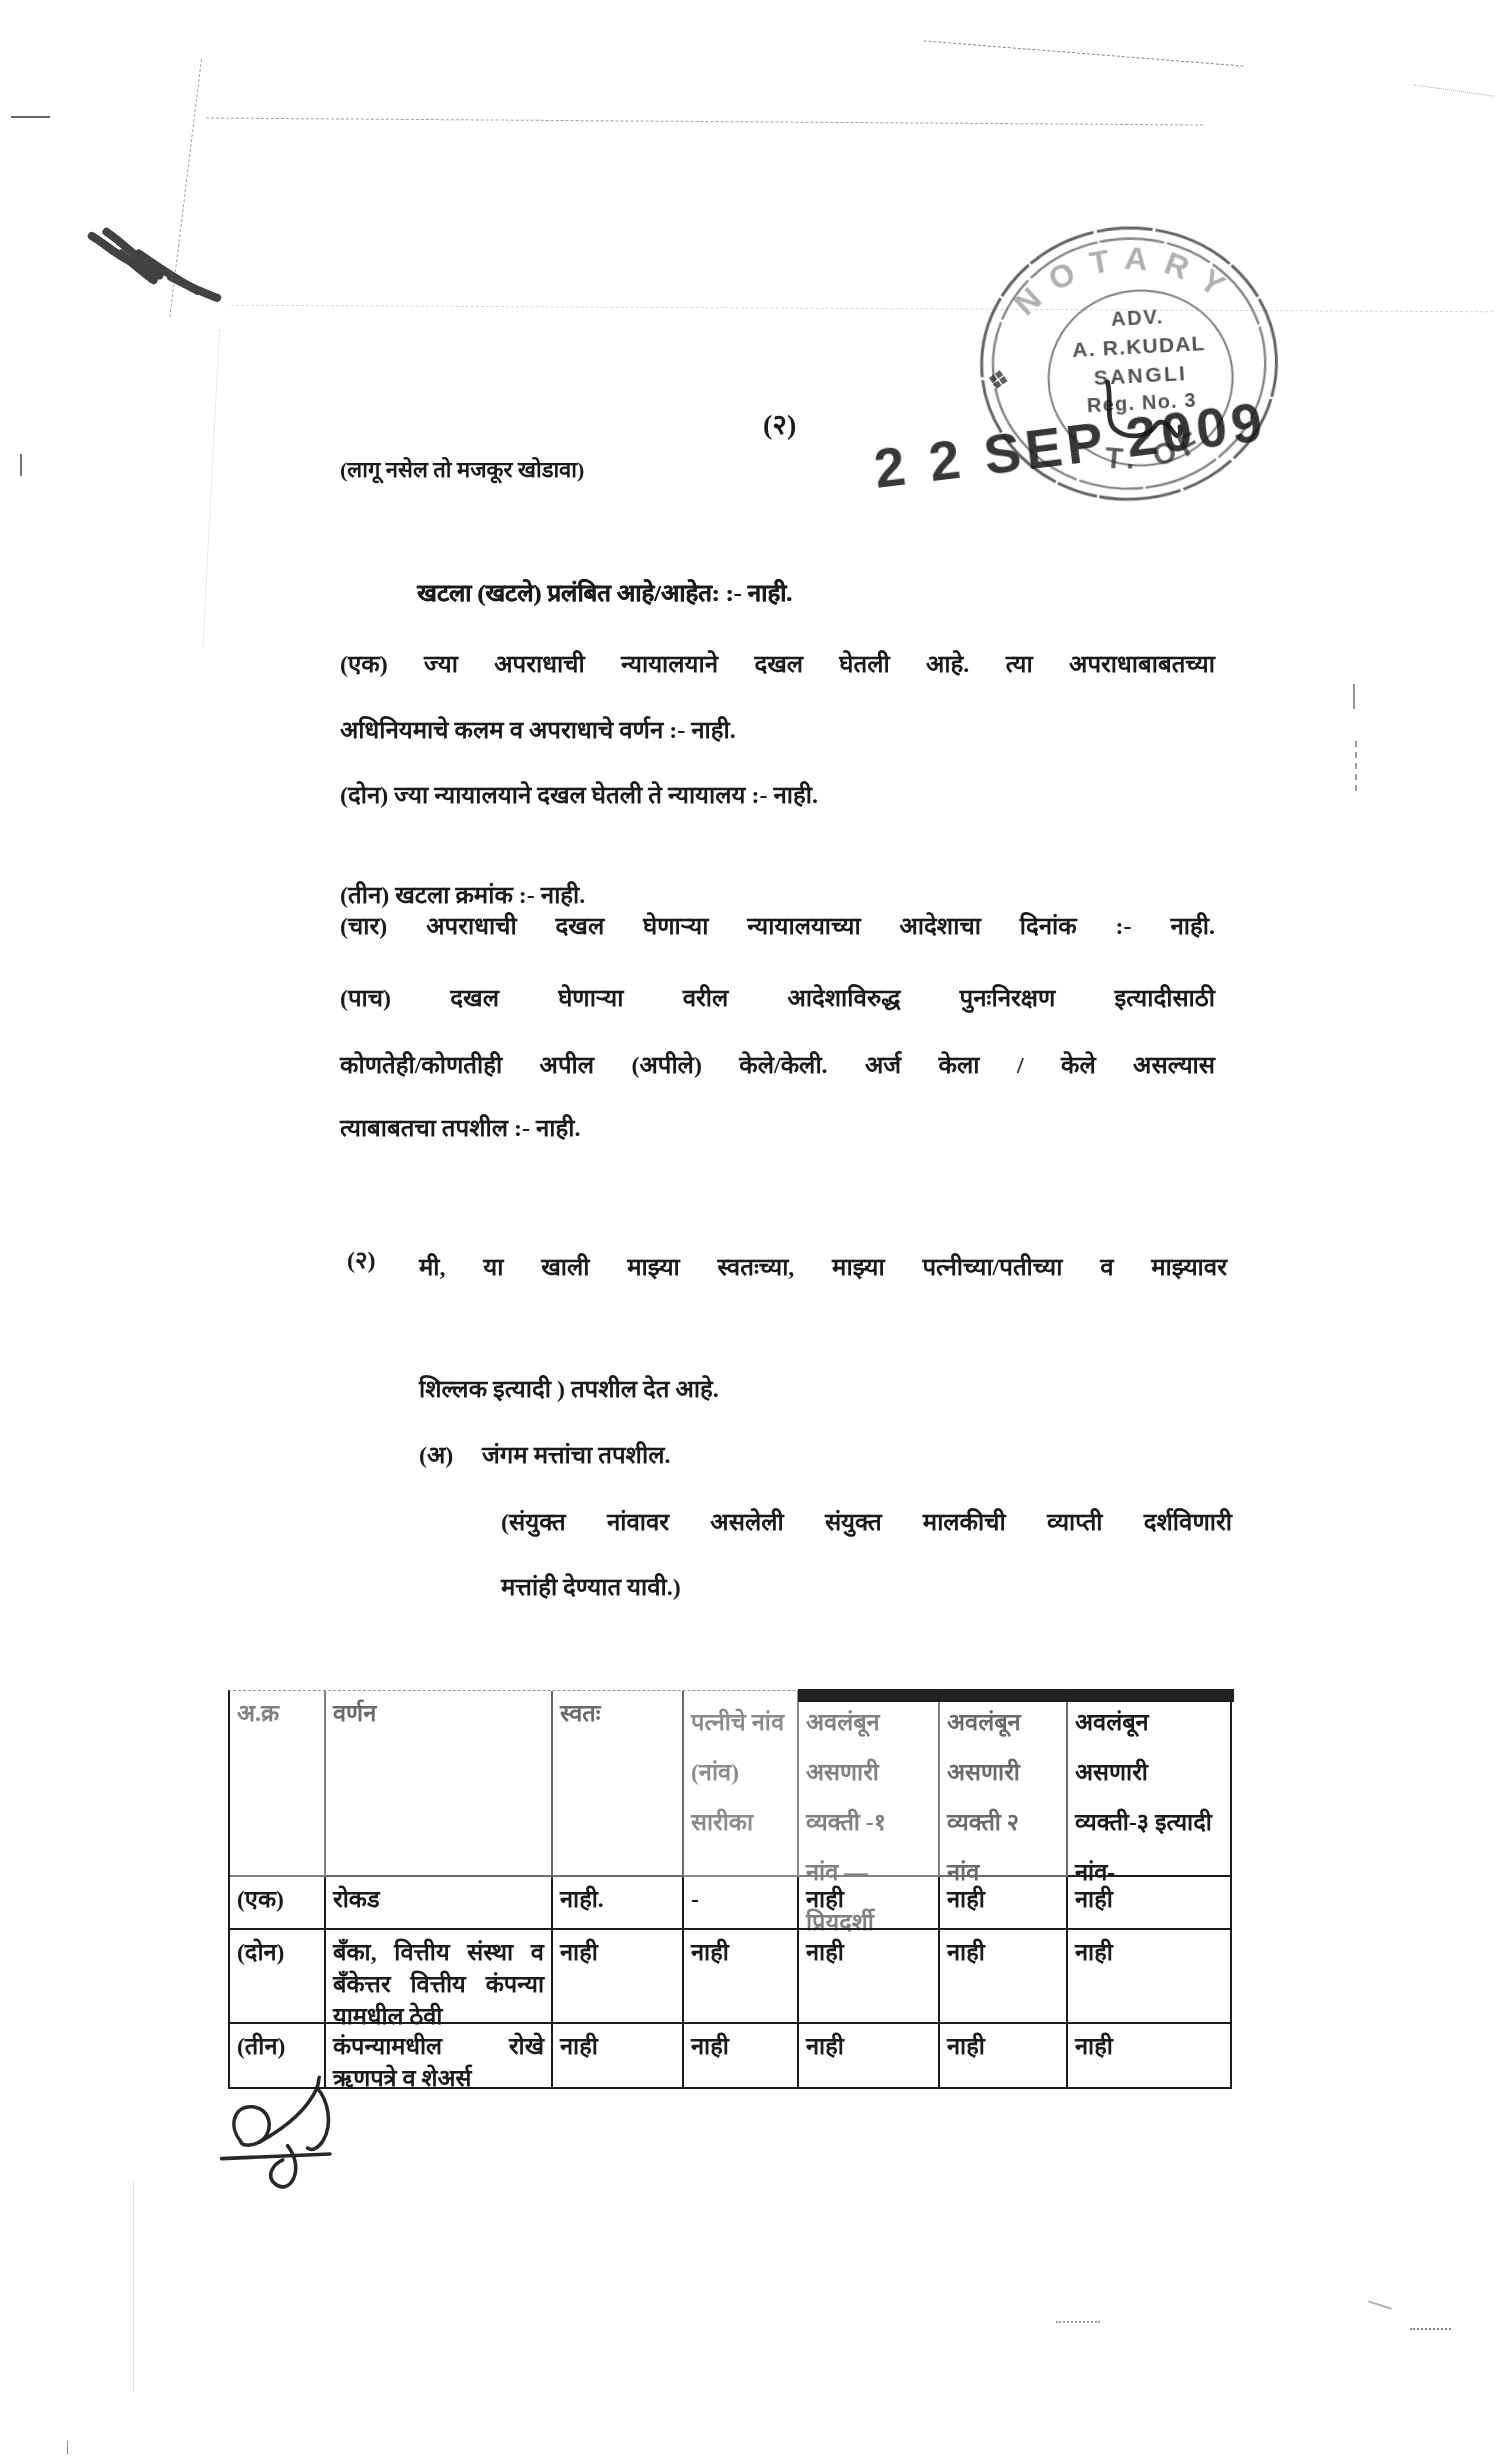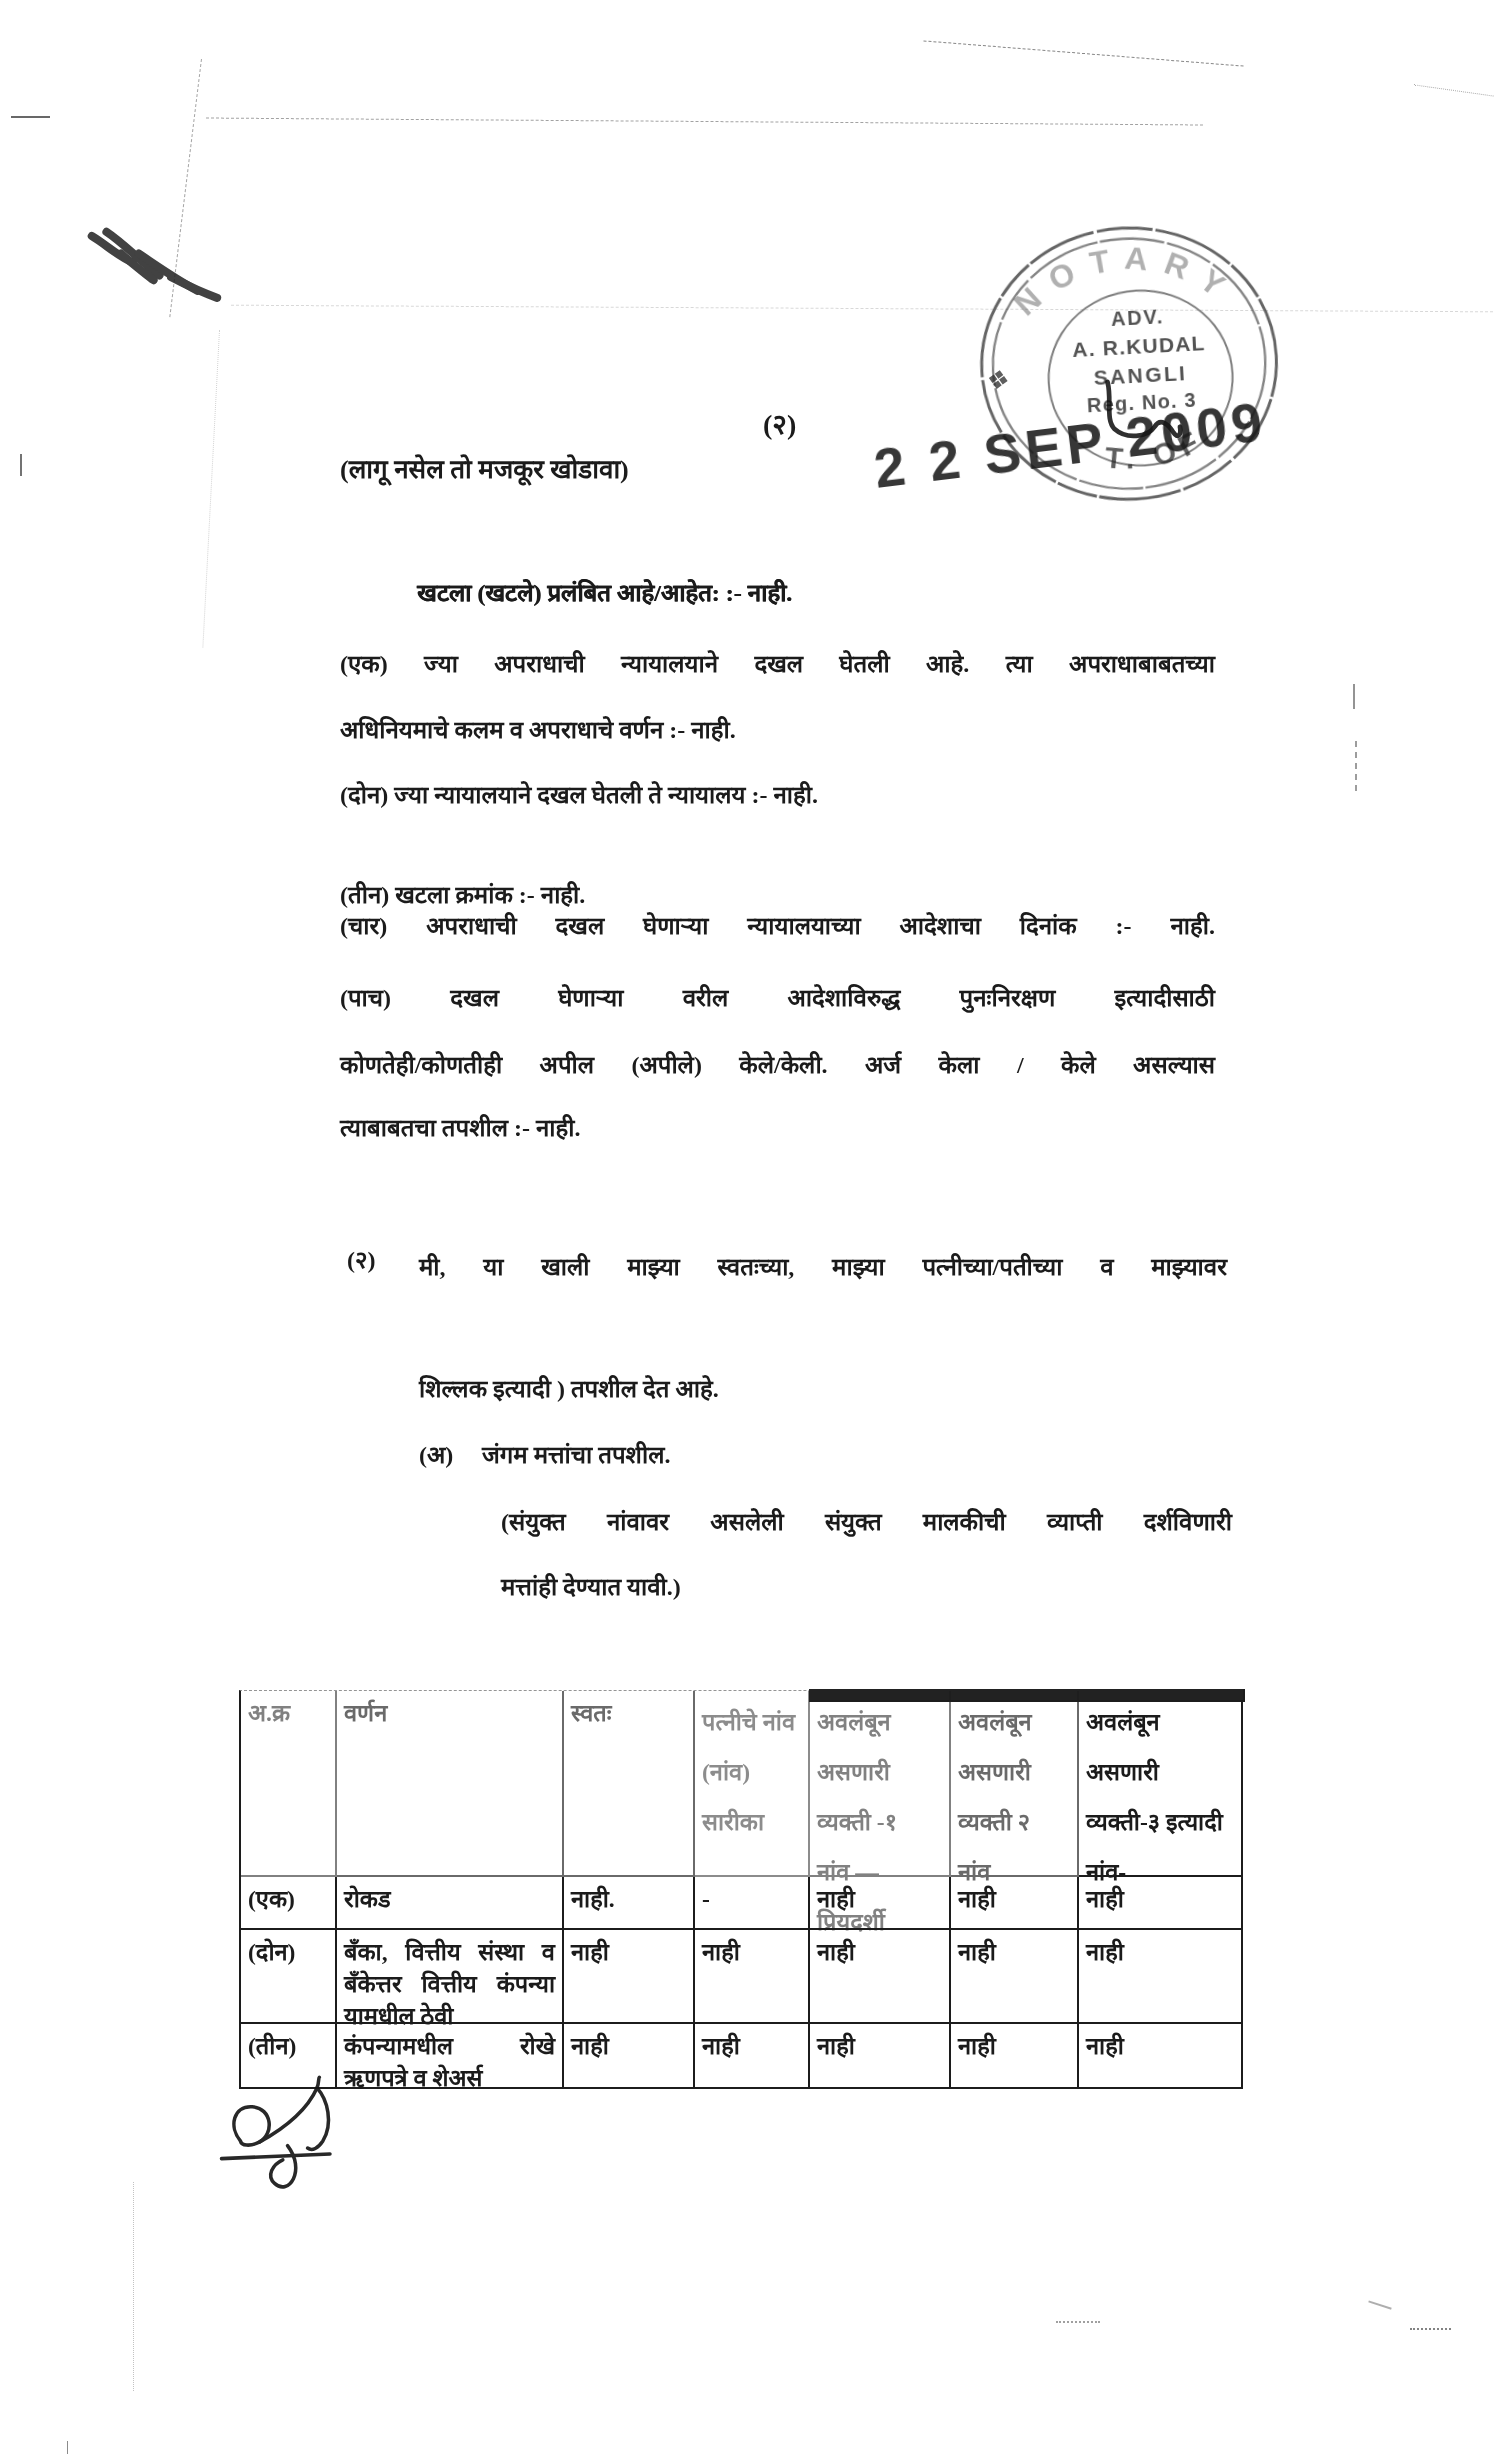--- a/index.html
+++ b/index.html
@@ -34,21 +34,21 @@
   .inner-circle .s3{font-size:21px;letter-spacing:2.4px;margin-top:4.7px;}
   .inner-circle .s4{font-size:20px;letter-spacing:1.2px;margin-top:4.7px;}
   .ornament{position:absolute;left:26px;top:139px;font-size:26px;color:rgba(40,40,40,.75);transform:rotate(12deg);}
   .flourish{position:absolute;left:1091px;top:377px;}
   
   .tbl{
     position:absolute;left:228px;top:1690px;width:992px;
     display:grid;grid-template-columns:96px 227px 131px 115px 141px 128px 164px;
     grid-template-rows:186px 53px 94px 65px;
     border-left:2.4px solid #1c1c1c;border-top:1.8px dashed rgba(60,60,60,.55);
-    font-size:23.6px;line-height:32px;box-sizing:border-box;margin-left:11px;
+    font-size:23.6px;line-height:32px;box-sizing:border-box;
   }
   .tbl>div{
     border-right:2.4px solid #1c1c1c;border-bottom:2.4px solid #1c1c1c;
     padding:5.9px 7px;box-sizing:border-box;overflow:visible;font-weight:600;
   }
   .tbl .hdr{white-space:pre-line;}
   .tbl .tall{line-height:50px;}
   .f55{opacity:.55;} .f6{opacity:.65;} .f5{opacity:.5;}
   .cellj{text-align:justify;}
   .tbl-topbar{position:absolute;left:568px;top:-2.4px;width:436px;height:2.9px;background:#222;}
@@ -128,21 +128,21 @@
     <div class="ornament">❖</div>
   </div>
 
   <svg class="flourish" width="106" height="77" viewBox="0 0 180 130">
     <path d="M28,8 C36,38 24,72 40,88 C60,106 96,102 108,84 C118,68 132,80 140,94 C147,105 154,98 151,84" fill="none" stroke="rgba(12,12,12,.85)" stroke-width="8" stroke-linecap="round"></path>
   </svg>
 
   <div class="date-stamp">2 2 SEP 2009</div>
 
   <div class="line" style="left:763px;top:406px;font-size:28px;">(२)</div>
-  <div class="line" style="left:340px;top:451px;font-size:26px;">(लागू नसेल तो मजकूर खोडावा)</div>
+  <div class="line" style="left:340px;top:451px;font-size:22px;">(लागू नसेल तो मजकूर खोडावा)</div>
 
 
   <div class="line heavy" style="left:417px;top:575px;">खटला (खटले) प्रलंबित आहे/आहेत:  :- नाही.</div>
   <div class="line j" style="left:340px;top:646px;width:875px;">(एक) ज्या अपराधाची न्यायालयाने दखल घेतली आहे. त्या अपराधाबाबतच्या</div>
   <div class="line" style="left:340px;top:712px;">अधिनियमाचे कलम व अपराधाचे वर्णन  :- नाही.</div>
   <div class="line" style="left:340px;top:777px;">(दोन) ज्या न्यायालयाने दखल घेतली ते न्यायालय  :- नाही.</div>
   <div class="line" style="left:340px;top:845px;margin-top:32px;">(तीन) खटला क्रमांक  :- नाही.</div>
   <div class="line j" style="left:340px;top:908px;width:875px;">(चार) अपराधाची दखल घेणाऱ्या न्यायालयाच्या आदेशाचा दिनांक :- नाही.</div>
   <div class="line j" style="left:340px;top:980px;width:875px;">(पाच) दखल घेणाऱ्या वरील आदेशाविरुद्ध पुनःनिरक्षण इत्यादीसाठी</div>
   <div class="line j" style="left:340px;top:1047px;width:875px;">कोणतेही/कोणतीही अपील (अपीले) केले/केली. अर्ज केला / केले असल्यास</div>

